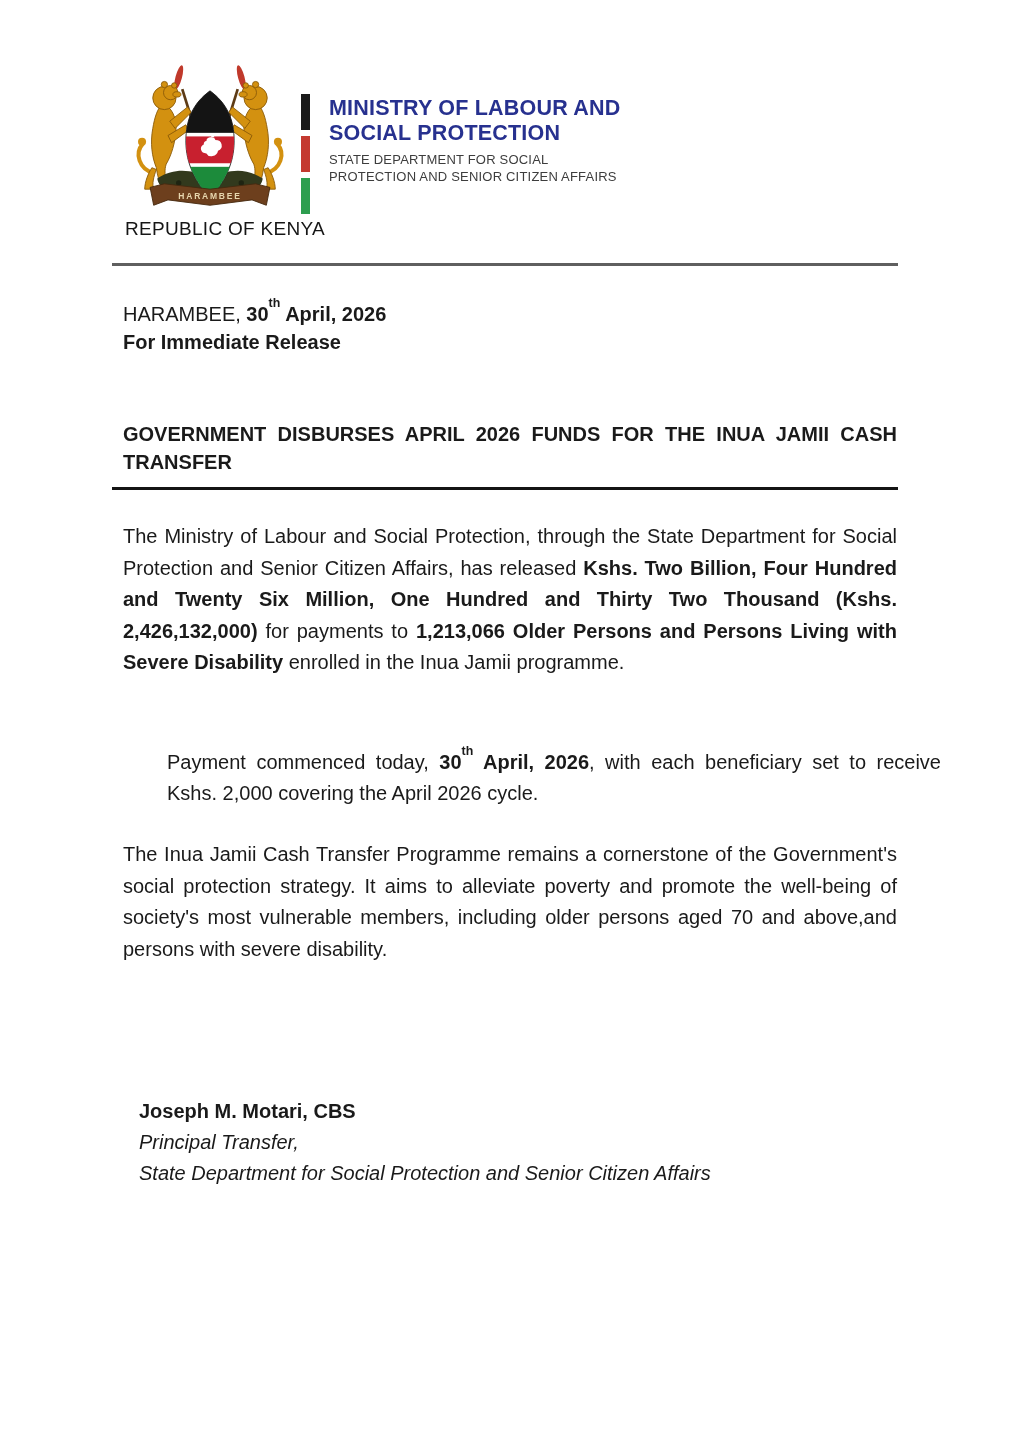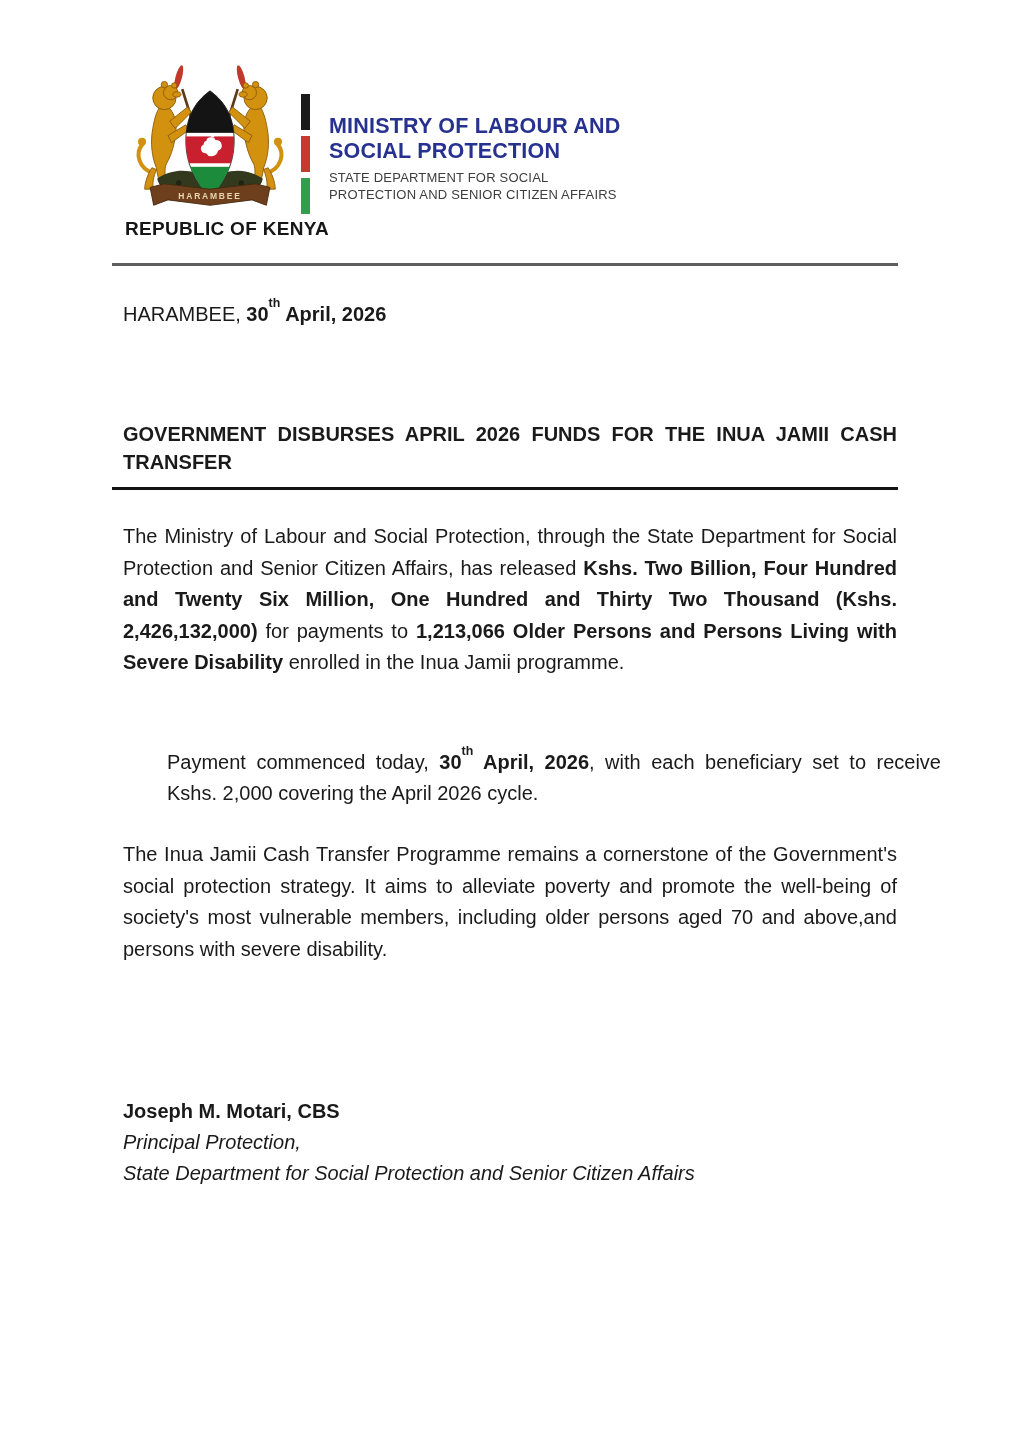--- a/index.html
+++ b/index.html
@@ -10,29 +10,29 @@
     background:#ffffff;
     font-family:"Liberation Sans", sans-serif;
     color:#1a1a1a;
     overflow:hidden;
   }
   
   .header { position:absolute; top:64px; left:125px; display:flex; align-items:flex-start; }
   .coa-block { width:170px; text-align:center; }
   .coa-svg { width:170px; height:152px; display:block; }
   .republic {
-    margin-top:2px; font-weight:bold; font-size:19px; letter-spacing:0.3px;
+    margin-top:2px; font-weight:normal; font-size:19px; letter-spacing:0.3px;
     white-space:nowrap; color:#161616;
   }
   .flag-bar { margin-left:6px; margin-top:30px; width:9px; }
   .flag-seg { width:9px; height:36px; margin-bottom:6px; }
   .seg-black { background:#1a1a1a; }
   .seg-red   { background:#c43a31; }
   .seg-green { background:#2e9e4f; }
-  .ministry-block { margin-left:19px; margin-top:50px; }
+  .ministry-block { margin-left:19px; margin-top:32px; }
   .ministry-name {
     color:#27318f; font-weight:bold; font-size:21.5px; line-height:25px; letter-spacing:0.2px;
   }
   .dept-name {
     margin-top:6px; color:#3d3d3d; font-weight:normal; font-size:13px; line-height:16.5px;
     letter-spacing:0.2px;
   }
   
   .rule { position:absolute; left:112px; width:786px; }
   .rule-1 { top:263px; height:3px; background:#5f5f5f; }
@@ -50,21 +50,21 @@
   }
   
   .para {
     position:absolute; left:123px; width:774px;
     font-size:20px; line-height:31.5px; text-align:justify;
   }
   .para-1 { top:521px; }
   .para-2 { top:742px;margin-left:44px; }
   .para-3 { top:839px; }
   
-  .signature { position:absolute; top:1096px; left:123px; font-size:20px; line-height:31px; }
+  .signature { position:absolute; top:1096px; left:139px; font-size:20px; line-height:31px; }
   .sig-name { font-weight:bold; }
   .sig-italic { font-style:italic; }
 </style>
 </head>
 <body>
 
 <div class="page">
 
   <div class="header">
 
@@ -137,35 +137,36 @@
       </div>
     </div>
   </div>
 
   <div class="rule rule-1"></div>
 
   <div class="press-block">
     <div>
       <span>HARAMBEE, </span><span class="b">30</span><sup class="ord">th</sup><span class="b"> April, 2026</span>
     </div>
+    <div class="immediate">For Immediate Release</div>
   </div>
 
   <div class="headline">GOVERNMENT DISBURSES APRIL 2026 FUNDS FOR THE INUA JAMII CASH TRANSFER</div>
 
   <div class="rule rule-2"></div>
 
   <p class="para para-1">
     <span>The Ministry of Labour and Social Protection, through the State Department for Social Protection and Senior Citizen Affairs, has released </span><span class="b">Kshs. Two Billion, Four Hundred and Twenty Six Million, One Hundred and Thirty Two Thousand (Kshs. 2,426,132,000)</span><span> for payments to </span><span class="b">1,213,066 Older Persons and Persons Living with Severe Disability</span><span> enrolled in the Inua Jamii programme.</span>
   </p>
 
   <p class="para para-2">
     <span>Payment commenced today, </span><span class="b">30</span><sup class="ord">th</sup><span class="b"> April, 2026</span><span>, with each beneficiary set to receive Kshs. 2,000 covering the April 2026 cycle.</span>
   </p>
 
   <p class="para para-3">The Inua Jamii Cash Transfer Programme remains a cornerstone of the Government's social protection strategy. It aims to alleviate poverty and promote the well-being of society's most vulnerable members, including older persons aged 70 and above,and persons with severe disability.</p>
 
   <div class="signature">
     <div class="sig-name">Joseph M. Motari, CBS</div>
-    <div class="sig-italic">Principal Protection,</div>
+    <div class="sig-italic">Principal Transfer,</div>
     <div class="sig-italic">State Department for Social Protection and Senior Citizen Affairs</div>
   </div>
 
 </div>
 
 </body></html>

